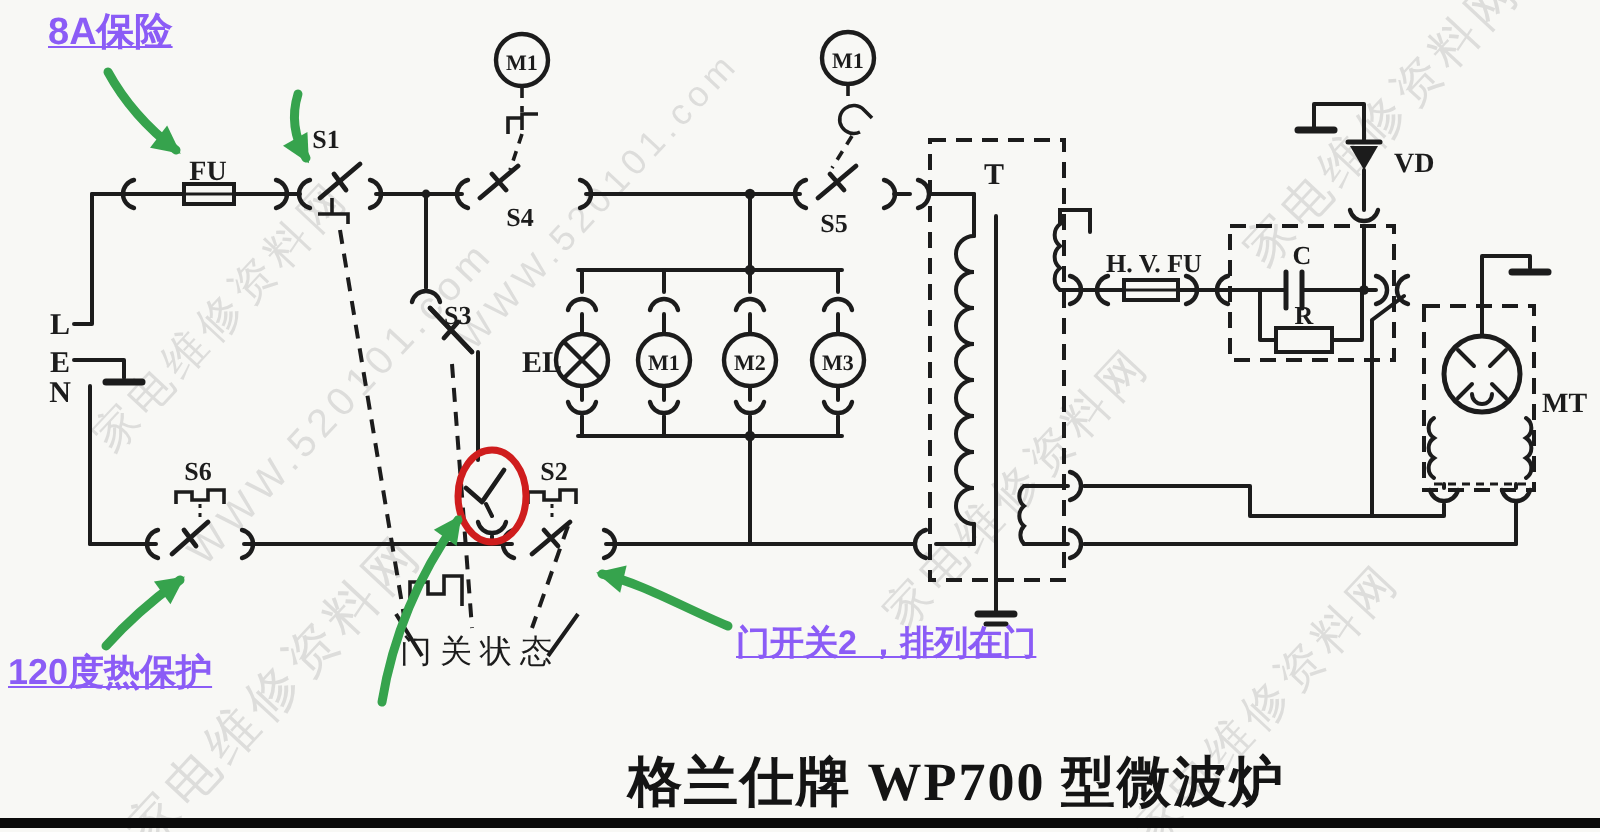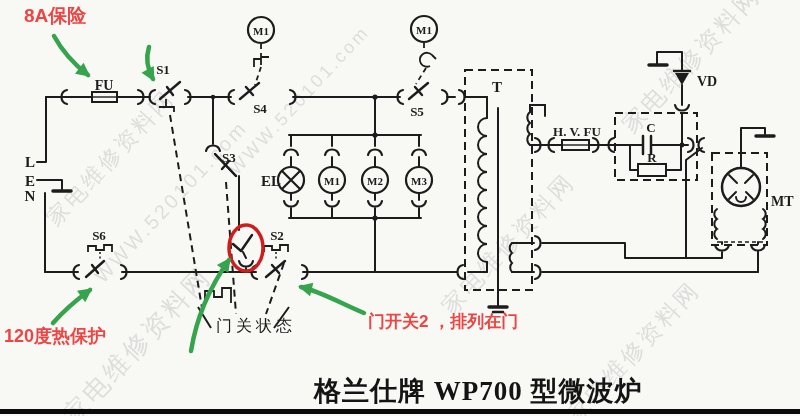--- a/index.html
+++ b/index.html
@@ -1,21 +1,21 @@
 <!DOCTYPE html>
 <html><head>
 <meta charset="utf-8">
 <style>
   html,body{margin:0;padding:0;}
   .stage{
     position:relative;width:800px;height:416px;background:#f8f8f5;
     overflow:hidden;font-family:"Liberation Sans",sans-serif;
   }
   .stage svg{position:absolute;left:0;top:0;}
-  .note{position:absolute;font-weight:700;color:#ef4444;white-space:nowrap;}
+  .note{position:absolute;font-weight:700;color:#8b5cf6;white-space:nowrap;text-decoration:underline;}
   .black-note{position:absolute;color:#1c1c1c;white-space:nowrap;}
   .title{
     position:absolute;color:#141414;font-family:"Liberation Serif",serif;
     font-weight:600;white-space:nowrap;letter-spacing:1px;
   }
   .wm{
     position:absolute;color:#b9b9b9;opacity:.42;white-space:nowrap;
     transform:rotate(-47deg);transform-origin:left top;
     font-family:"Liberation Sans",sans-serif;letter-spacing:3px;pointer-events:none;
   }
@@ -243,17 +243,17 @@
   <div class="note" style="left:24px;top:3px;font-size:19px;">8A保险</div>
   <div class="note" style="left:127px;top:6px;font-size:18px;line-height:23px;">
   </div>
   <div class="note" style="left:4px;top:324px;font-size:18px;">120度热保护</div>
   <div class="note" style="left:139px;top:338px;font-size:17px;line-height:24.5px;">
   </div>
   <div class="note" style="left:332px;top:308px;font-size:17px;line-height:28px;margin-left:36px;">
     <div>门开关2 ，排列在门</div>
   </div>
 
-  <div class="black-note" style="left:216px;top:316px;font-size:16px;letter-spacing:4px;">门关状态</div>
+  <div class="black-note" style="left:200px;top:316px;font-size:16px;letter-spacing:4px;">门关状态</div>
   <div class="title" style="left:314px;top:373px;font-size:27px;text-align:right;">格兰仕牌 WP700 型微波炉</div>
 
   <div class="bottom-bar"></div>
 </div>
 
 </body></html>

